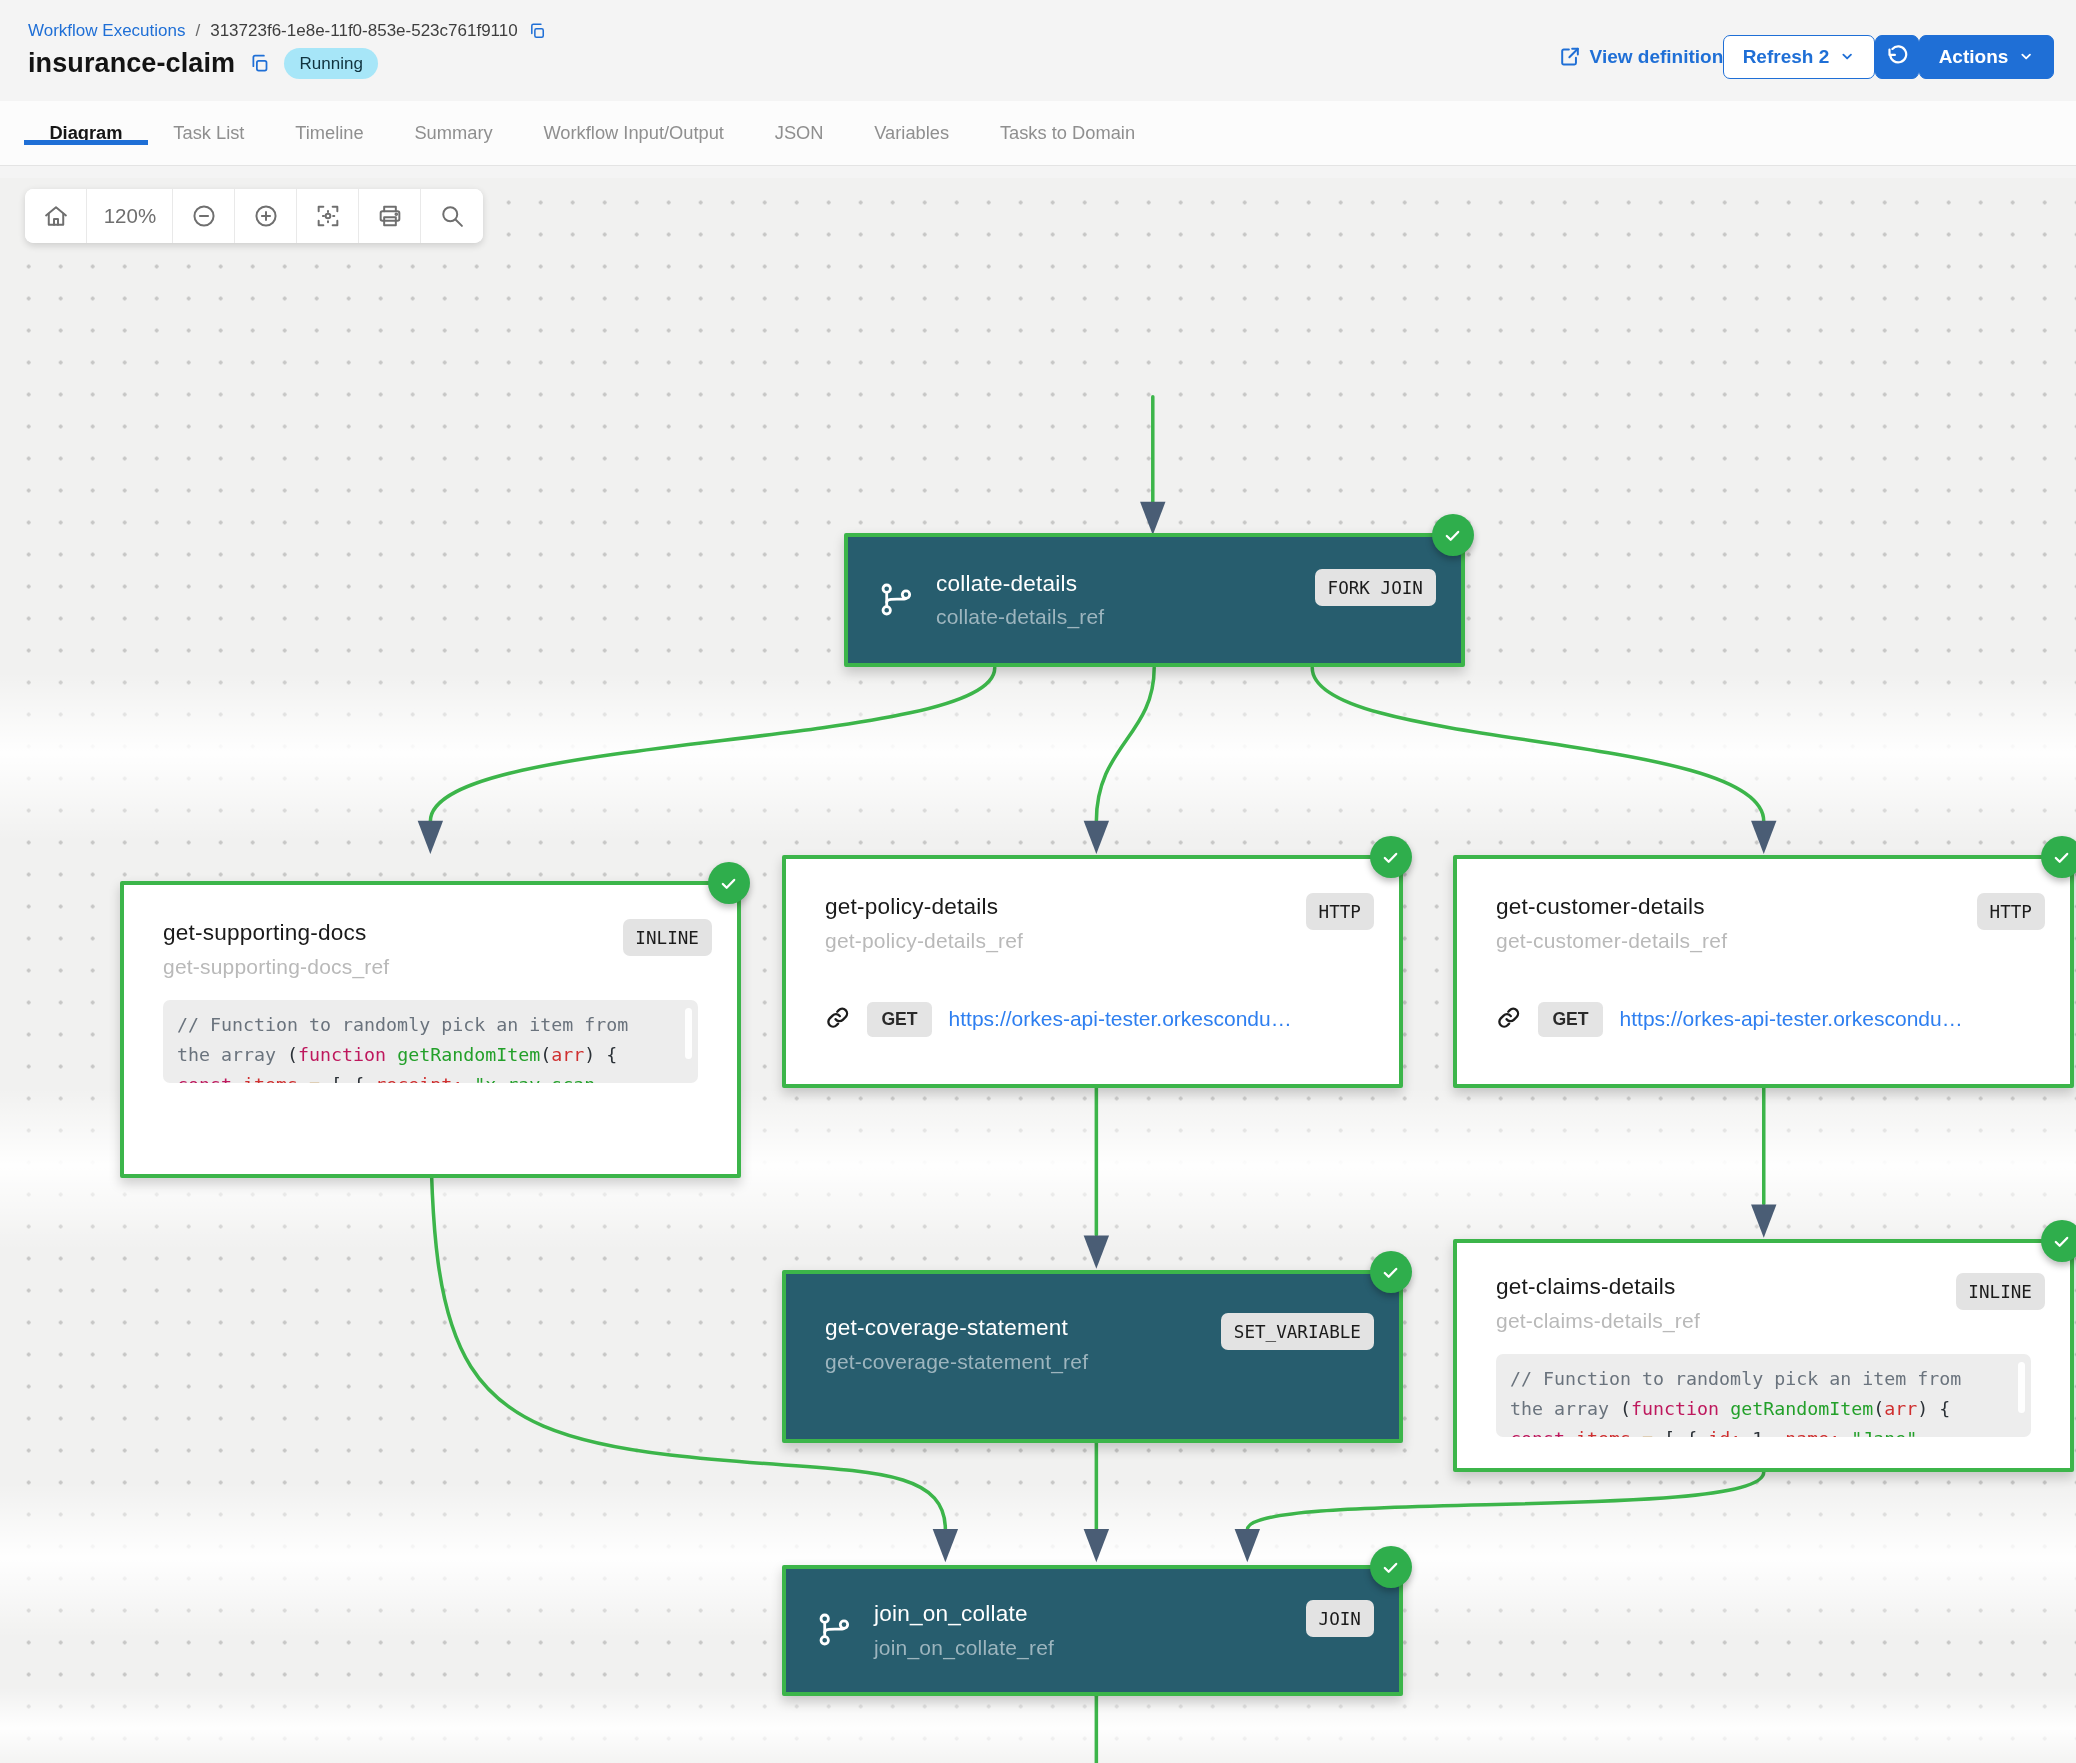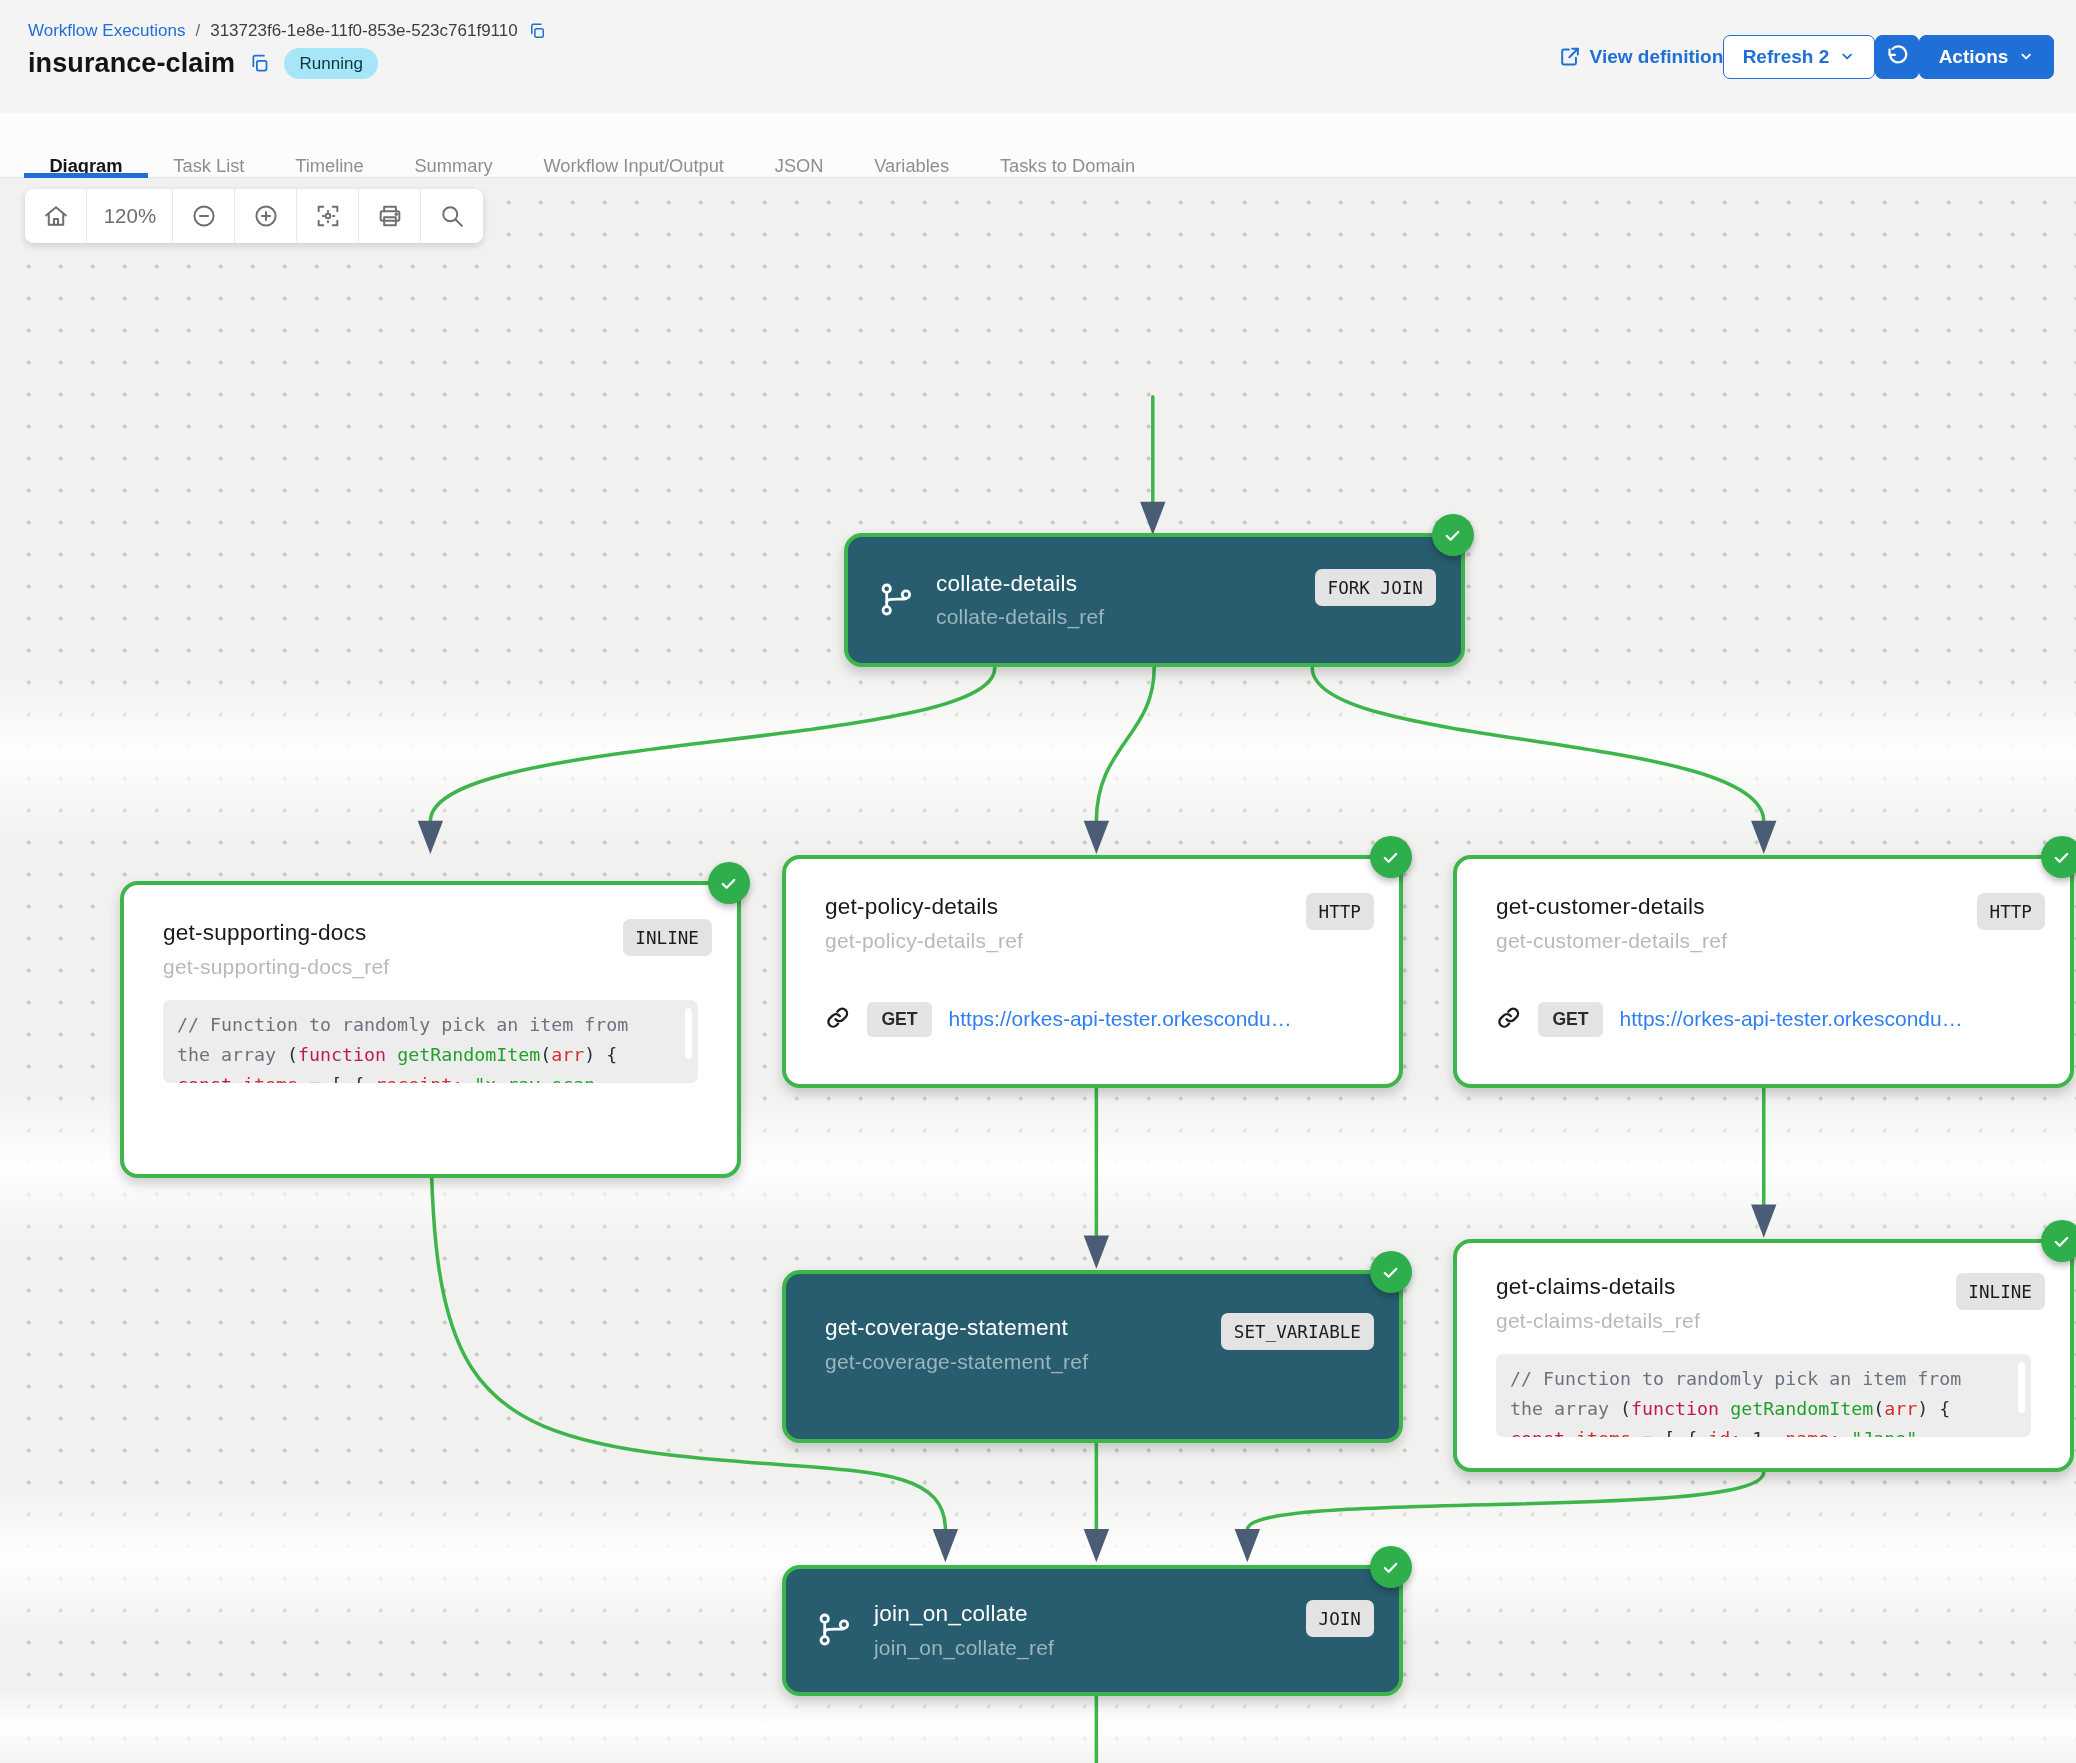--- a/index.html
+++ b/index.html
@@ -18,22 +18,22 @@
   .page-title{font-size:27px;font-weight:bold;color:#141414;letter-spacing:0.1px;}
   .status-pill{background:var(--running-bg,#a7e6f8);color:#10333f;font-size:17px;padding:5.6px 15.5px;border-radius:17px;}
   .hdr-actions{position:absolute;right:22.6px;top:34px;display:flex;align-items:center;height:45px;}
   .viewdef{display:flex;align-items:center;gap:8.5px;color:var(--accent,#1f6fd6);font-size:19px;font-weight:600;cursor:pointer;}
   .btn{height:44px;border-radius:7px;font-size:19px;font-weight:600;display:flex;align-items:center;gap:8.5px;
        padding:0 18.3px;cursor:pointer;border:1.8px solid var(--accent,#1f6fd6);background:#fff;color:var(--accent,#1f6fd6);}
   .btn.solid{background:var(--accent,#1f6fd6);color:#fff;border-color:var(--accent,#1f6fd6);}
   .btn.square{width:44px;padding:0;justify-content:center;}
 
   
-  .tabbar{position:absolute;left:0;top:113px;width:100%;height:65px;background:#fcfcfc;border-bottom:1.4px solid #e4e4e4;
-          display:flex;align-items:flex-end;padding-left:24px;box-sizing:border-box;}
+  .tabbar{position:absolute;left:0;top:101px;width:100%;height:65px;background:#fcfcfc;border-bottom:1.4px solid #e4e4e4;
+          display:flex;align-items:center;padding-left:24px;box-sizing:border-box;}
   .tab{display:flex;align-items:center;padding:0 25.4px;font-size:18.3px;color:#8f8f8f;position:relative;cursor:pointer;white-space:nowrap;}
   .tab.active{color:#161616;font-weight:600;}
   .tab.active::after{content:"";position:absolute;left:0;right:0;bottom:-1.4px;height:5px;background:var(--accent,#1f6fd6);}
 
   
   .canvas{position:absolute;left:0;top:178px;width:2077px;height:1586px;overflow:hidden;
           background-color:#f1f1f0;
           background-image:radial-gradient(#c7c7c6 1.6px,transparent 2px);
           background-size:32px 32px;background-position:12.7px 8.5px;}
   .band{position:absolute;left:0;right:0;pointer-events:none;
@@ -45,21 +45,21 @@
   
   .dtoolbar{position:absolute;left:25.4px;top:11.3px;z-index:5;display:flex;background:#fff;border-radius:8.5px;
             box-shadow:0 2.1px 7px rgba(0,0,0,.14);overflow:hidden;align-items:flex-end;}
   .tool{width:62px;height:54px;display:flex;align-items:center;justify-content:center;border-right:1.1px solid #e9e9e9;
         color:#6f6f6f;cursor:pointer;background:#fff;border-top:none;border-bottom:none;border-left:none;}
   .tool:last-child{border-right:none;}
   .tool.zoomlvl{width:85px;font-size:20.5px;color:#6f6f6f;cursor:default;}
   .tool svg{stroke:#6f6f6f;fill:none;stroke-width:1.7;stroke-linecap:round;stroke-linejoin:round;}
 
   
-  .node{position:absolute;z-index:2;border:4.2px solid var(--green,#3cb54a);border-radius:18px;box-sizing:border-box;
+  .node{position:absolute;z-index:2;border:4.2px solid var(--green,#3cb54a);border-radius:2px;box-sizing:border-box;
         box-shadow:0 5.6px 11.3px rgba(0,0,0,.18);cursor:pointer;}
   .node.dark{background:var(--teal,#275d6e);}
   .node.light{background:#ffffff;}
   .check{position:absolute;top:-22.6px;right:-12.7px;width:42px;height:42px;border-radius:50%;
          background:var(--check,#2fae4c);display:flex;align-items:center;justify-content:center;
          box-shadow:0 3.5px 7px rgba(0,0,0,.28);z-index:3;}
   .check svg{stroke:#fff;fill:none;stroke-width:2.6;stroke-linecap:round;stroke-linejoin:round;}
   .typebadge{position:absolute;right:25.4px;background:#e3e3e3;color:#1c1c1c;border-radius:7px;
              font-family:"DejaVu Sans Mono",monospace;font-size:17.6px;padding:8.5px 12.7px;white-space:nowrap;}
   .ntitle{font-size:22.6px;letter-spacing:0.2px;}

